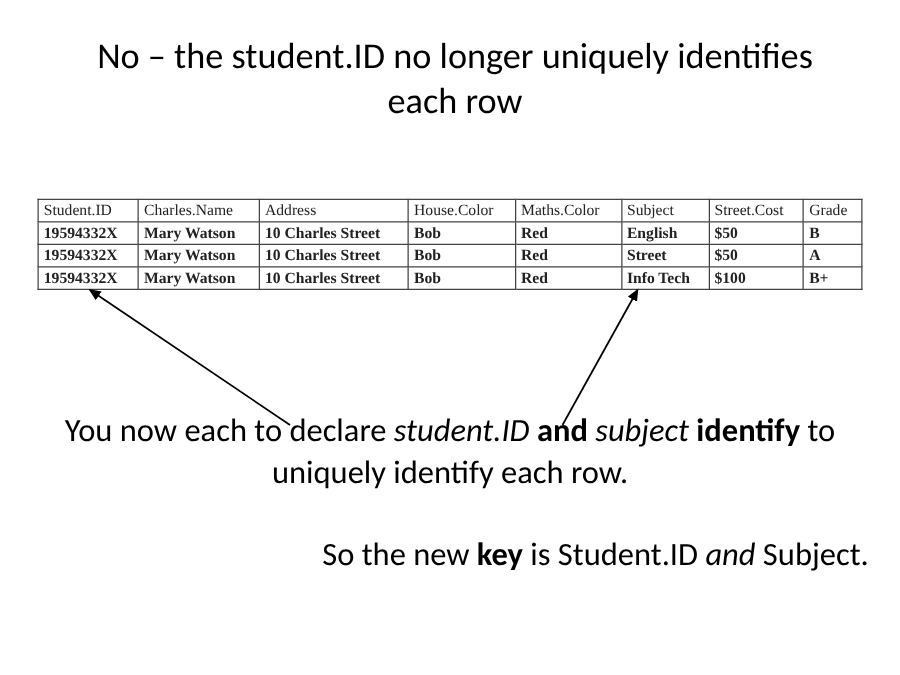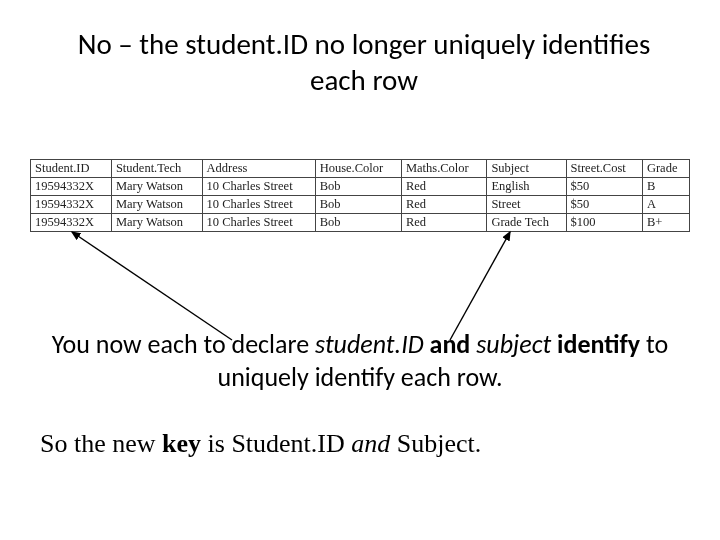--- a/index.html
+++ b/index.html
@@ -26,57 +26,56 @@
     border-collapse: collapse;
     width: 100%;
     font-family: Garamond, "Times New Roman", serif;
     font-size: 12.5px;
     color: #222;
   }
   th, td {
     border: 1px solid #444;
     padding: 1px 4px;
     text-align: left;
-    font-weight: normal;
+    font-weight: bold;
     white-space: nowrap;
   }
   th { font-weight: normal; }
   .para1 {
     text-align: center;
     font-size: 26px;
     padding: 96px 40px 0 40px;
     line-height: 1.3;
   }
   .para2 {
-    text-align: left;
+    text-align: right;
     font-size: 26px;
-    padding: 32px 56px 0 40px;
+    padding: 32px 25px 0 40px;
     line-height: 1.3;
-    font-family: Liberation Serif, serif;
   }
   .italic { font-style: italic; }
   .bold { font-weight: bold; }
   svg.arrows {
     position: absolute;
     left: 0; top: 0;
     width: 720px; height: 540px;
     pointer-events: none;
   }
 </style>
 </head>
 <body>
 
 <div class="title">No – the student.ID no longer uniquely identifies each row</div>
 
 <div class="table-wrap">
   <table>
     <thead>
       <tr>
         <th>Student.ID</th>
-        <th>Student.Tech</th>
+        <th>Charles.Name</th>
         <th>Address</th>
         <th>House.Color</th>
         <th>Maths.Color</th>
         <th>Subject</th>
         <th>Street.Cost</th>
         <th>Grade</th>
       </tr>
     </thead>
     <tbody>
       <tr>
@@ -98,21 +97,21 @@
         <td>Street</td>
         <td>$50</td>
         <td>A</td>
       </tr>
       <tr>
         <td>19594332X</td>
         <td>Mary Watson</td>
         <td>10 Charles Street</td>
         <td>Bob</td>
         <td>Red</td>
-        <td>Grade Tech</td>
+        <td>Info Tech</td>
         <td>$100</td>
         <td>B+</td>
       </tr>
     </tbody>
   </table>
 </div>
 
 <svg class="arrows">
   <defs>
     <marker id="ah" markerWidth="10" markerHeight="10" refX="6" refY="3" orient="auto">

